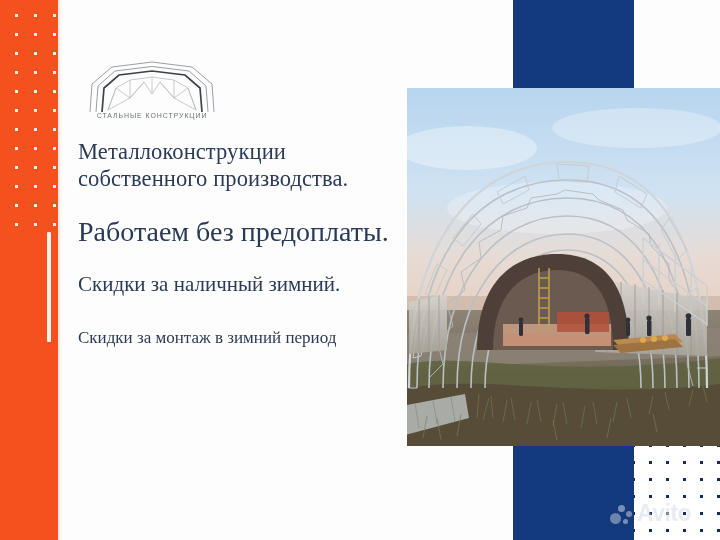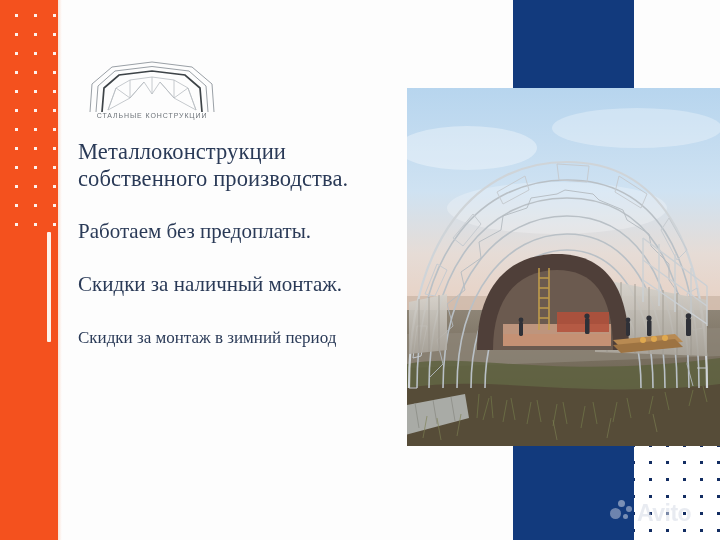--- a/index.html
+++ b/index.html
@@ -52,21 +52,21 @@
     position:absolute;left:78px;top:138px;width:330px;
     color:#2a3a57;
     font-family:"Liberation Serif", serif;
   }
   .copy p{margin:0;}
   .headline{
     font-size:22.5px;line-height:27px;letter-spacing:.1px;
     margin-bottom:26px !important;
   }
   .line2{
-    font-size:21px;line-height:27px;margin-bottom:26px !important;
+    font-size:28px;line-height:27px;margin-bottom:26px !important;
     white-space:nowrap;
   }
   .line3{
     font-size:21px;line-height:27px;margin-bottom:26px !important;
   }
   .line4{
     font-size:17px;line-height:27px;
   }
 
   
@@ -93,21 +93,21 @@
     position:absolute;left:634px;top:446px;width:86px;height:94px;
     background:#ffffff;
     background-image:radial-gradient(circle, #132d62 1.5px, rgba(255,255,255,0) 1.8px);
     background-size:17px 17px;
     background-position:8px 8px;
   }
 
   
   .avito{
     position:absolute;left:610px;top:500px;
-    display:flex;align-items:flex-start;gap:3px;
+    display:flex;align-items:flex-end;gap:3px;
     opacity:.55;
     pointer-events:none;
   }
   .avito-mark{position:relative;width:24px;height:22px;}
   .avito-mark i{position:absolute;border-radius:50%;display:block;background:#c9cfdd;}
   .avito-mark .d1{width:11px;height:11px;left:0;top:8px;background:#b9c2d6;}
   .avito-mark .d2{width:7px;height:7px;left:8px;top:0;background:#cfd6e4;}
   .avito-mark .d3{width:6px;height:6px;left:16px;top:6px;background:#c3cbdc;}
   .avito-mark .d4{width:5px;height:5px;left:13px;top:14px;background:#cdd4e2;}
   .avito-text{
@@ -143,21 +143,21 @@
         <path d="M34 30 L26 52 M106 30 L114 52"></path>
         <path d="M48 40 L62 24 M78 24 L92 40"></path>
       </g>
     </svg>
     <div class="logo-word">СТАЛЬНЫЕ КОНСТРУКЦИИ</div>
   </div>
 
   <div class="copy">
     <p class="headline">Металлоконструкции собственного производства.</p>
     <p class="line2">Работаем без предоплаты.</p>
-    <p class="line3">Скидки за наличный монтаж.</p>
+    <p class="line3">Скидки за наличный зимний.</p>
     <p class="line4">Скидки за монтаж в зимний период</p>
   </div>
 
   <div class="blue-square-top"></div>
 
   <div class="photo">
     <svg width="313" height="358" viewBox="0 0 313 358">
       <defs>
         <linearGradient id="sky" x1="0" y1="0" x2="0" y2="1">
           <stop offset="0" stop-color="#b7d5ee"></stop>

